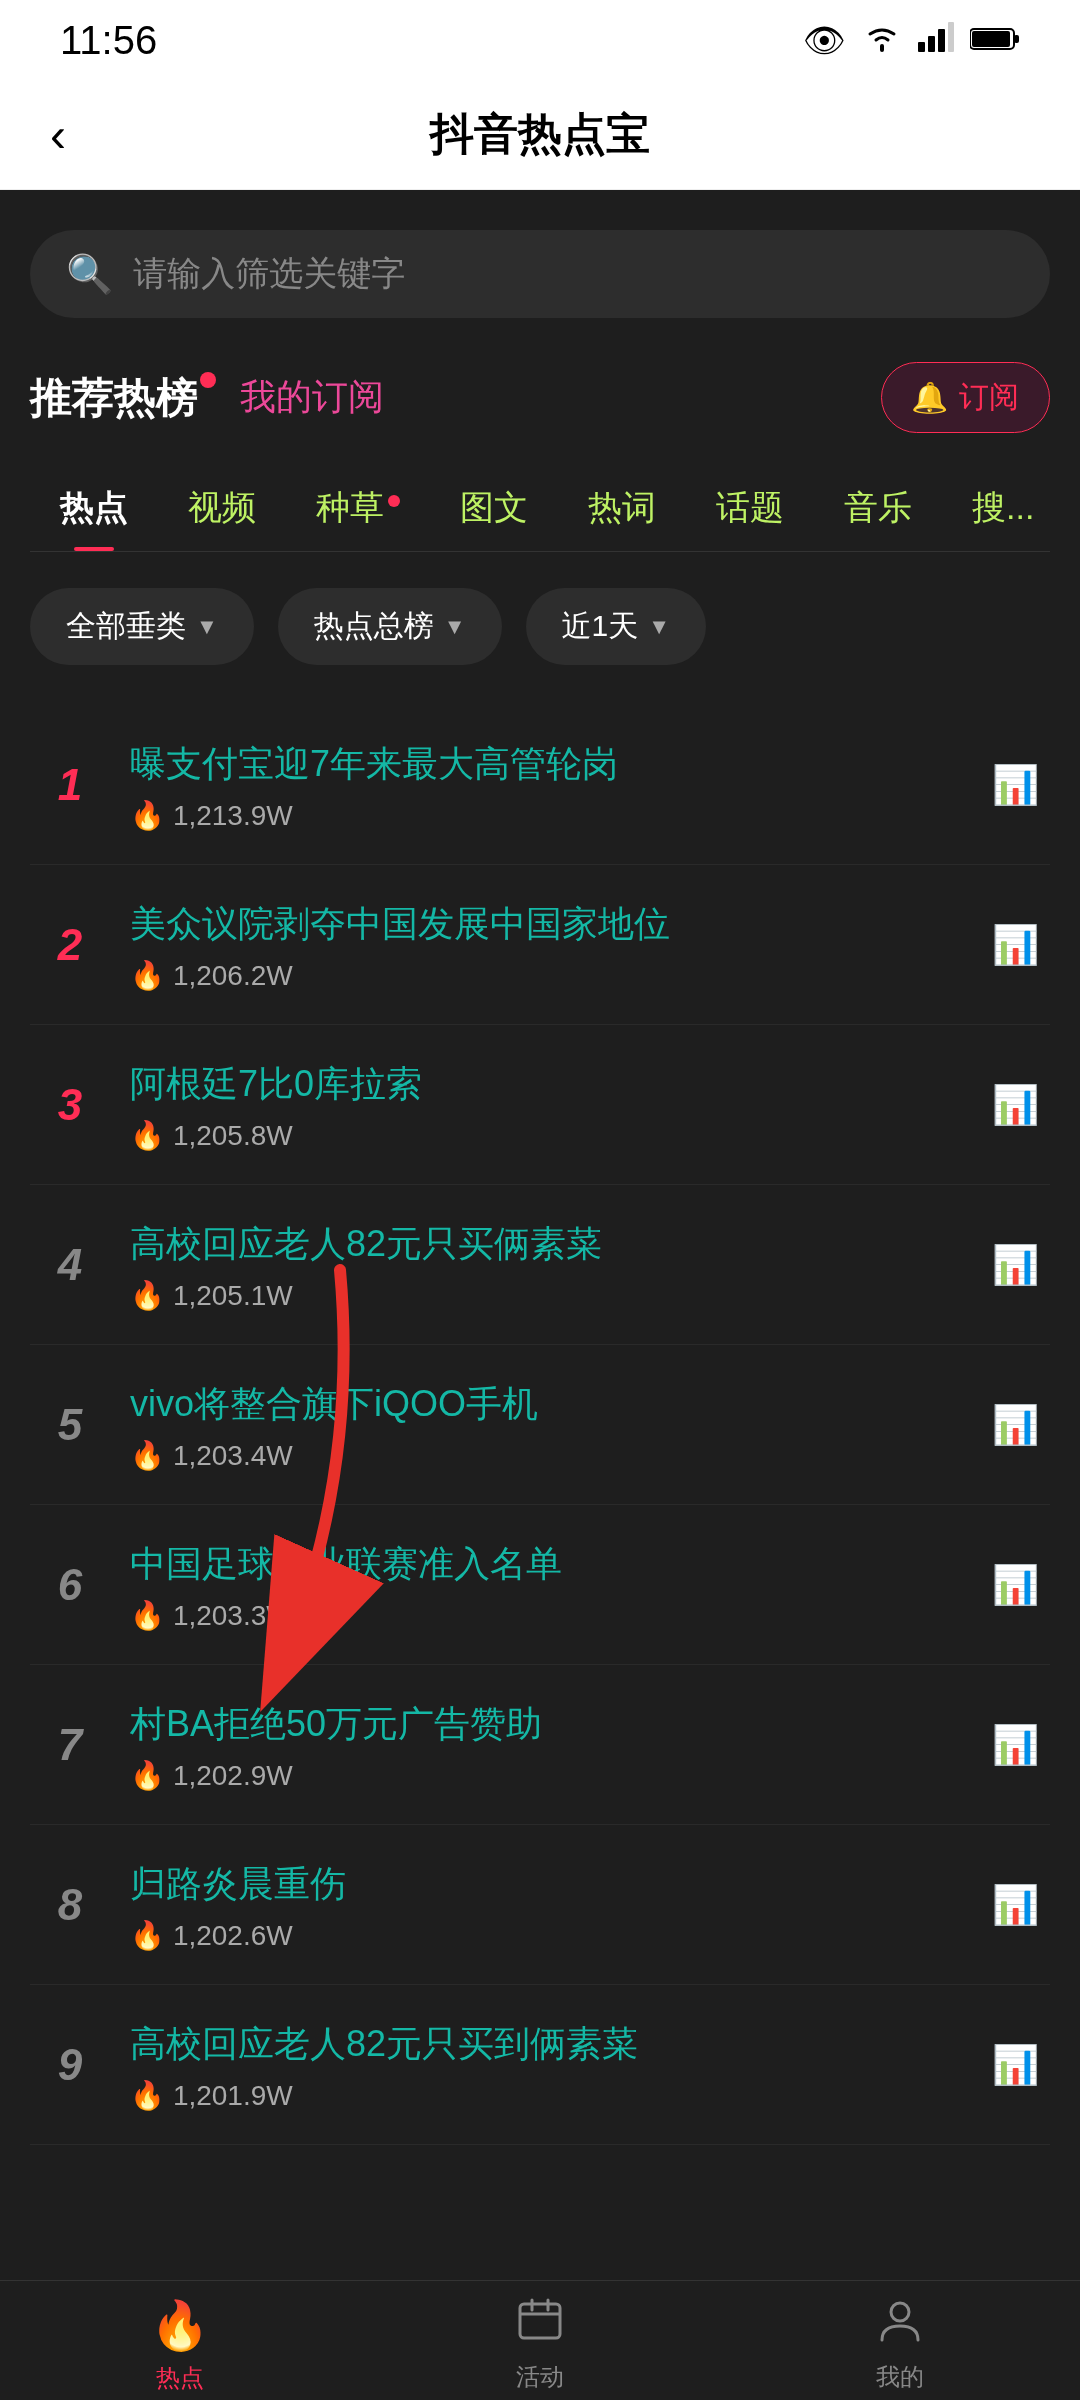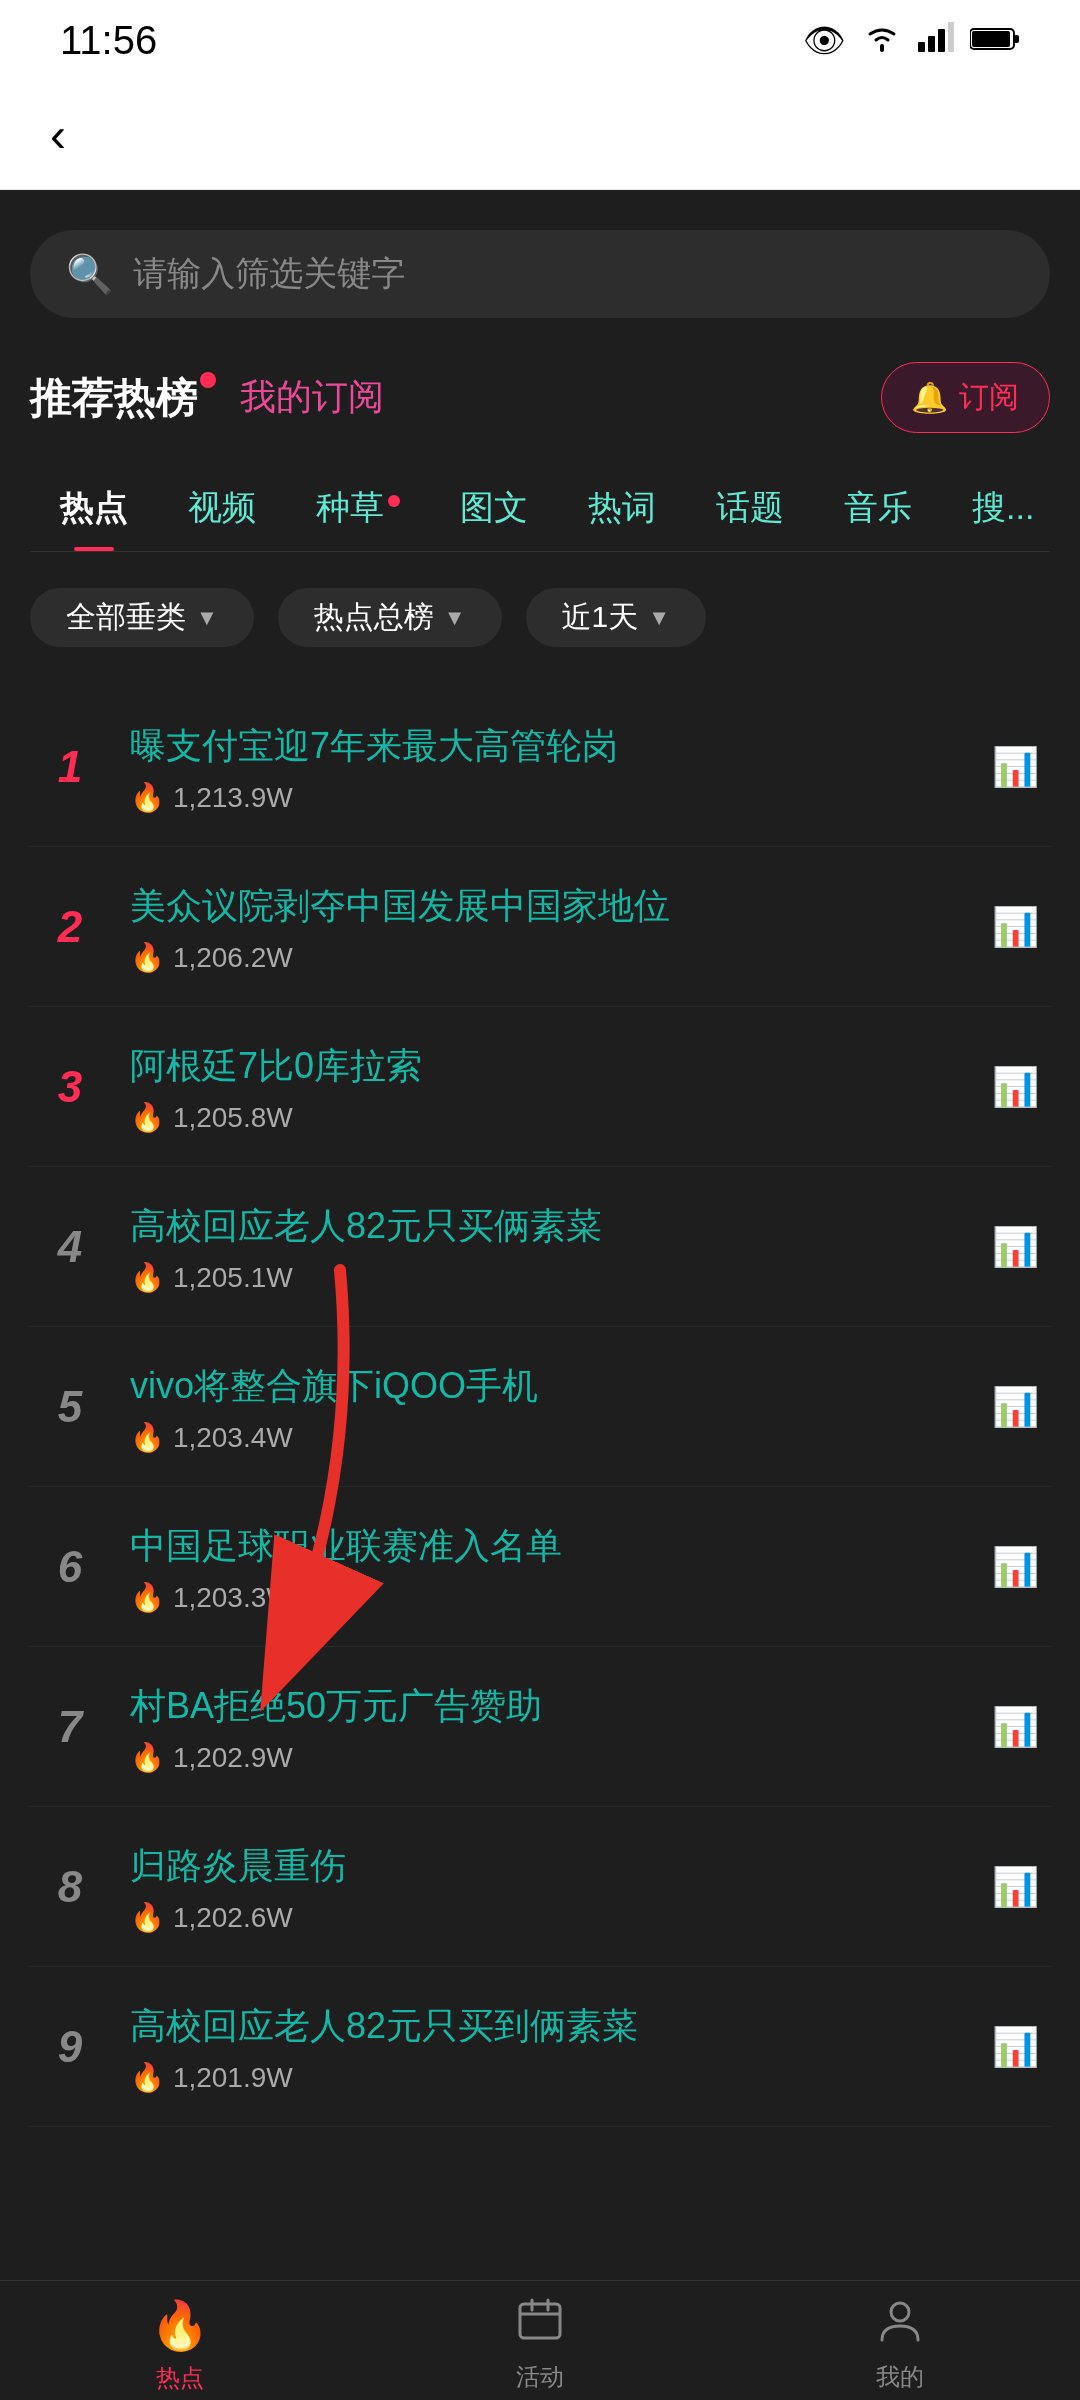--- a/index.html
+++ b/index.html
@@ -138,21 +138,21 @@
       align-items: center;
       gap: 0;
       margin-bottom: 36px;
       border-bottom: 1px solid #333;
       overflow-x: auto;
     }
     .tabs::-webkit-scrollbar { display: none; }
     .tab-item {
       padding: 16px 30px 20px;
       font-size: 34px;
-      color: #5eead4;
+      color: #bef264;
       white-space: nowrap;
       cursor: pointer;
       position: relative;
     }
     .tab-item.active {
       color: #fff;
       font-weight: 600;
     }
     .tab-item.active::after {
       content: '';
@@ -179,21 +179,21 @@
     .filters {
       display: flex;
       align-items: center;
       gap: 24px;
       margin-bottom: 40px;
       flex-wrap: wrap;
     }
     .filter-btn {
       background: #2d2d2d;
       border-radius: 40px;
-      padding: 9px 36px;
+      padding: 18px 36px;
       font-size: 30px;
       color: #fff;
       display: flex;
       align-items: center;
       gap: 10px;
       cursor: pointer;
     }
     .chevron {
       font-size: 22px;
       color: #aaa;
@@ -316,20 +316,21 @@
         <rect x="0" y="3" width="44" height="20" rx="4" fill="none" stroke="#000" stroke-width="2"></rect>
         <rect x="44" y="9" width="5" height="8" rx="2" fill="#000"></rect>
         <rect x="2" y="5" width="38" height="16" rx="2" fill="#000"></rect>
       </svg>
     </span>
   </div>
 </div>
 
 <div class="header">
   <span class="header-back">‹</span>
+  <span class="header-title">抖音热点宝</span>
 </div>
 
 <div class="main" style="position:relative;">
 
   <div class="search-bar">
     <span class="search-icon-wrap">🔍</span>
     <span class="search-input-fake">请输入筛选关键字</span>
   </div>
 
   <div class="section-header">

